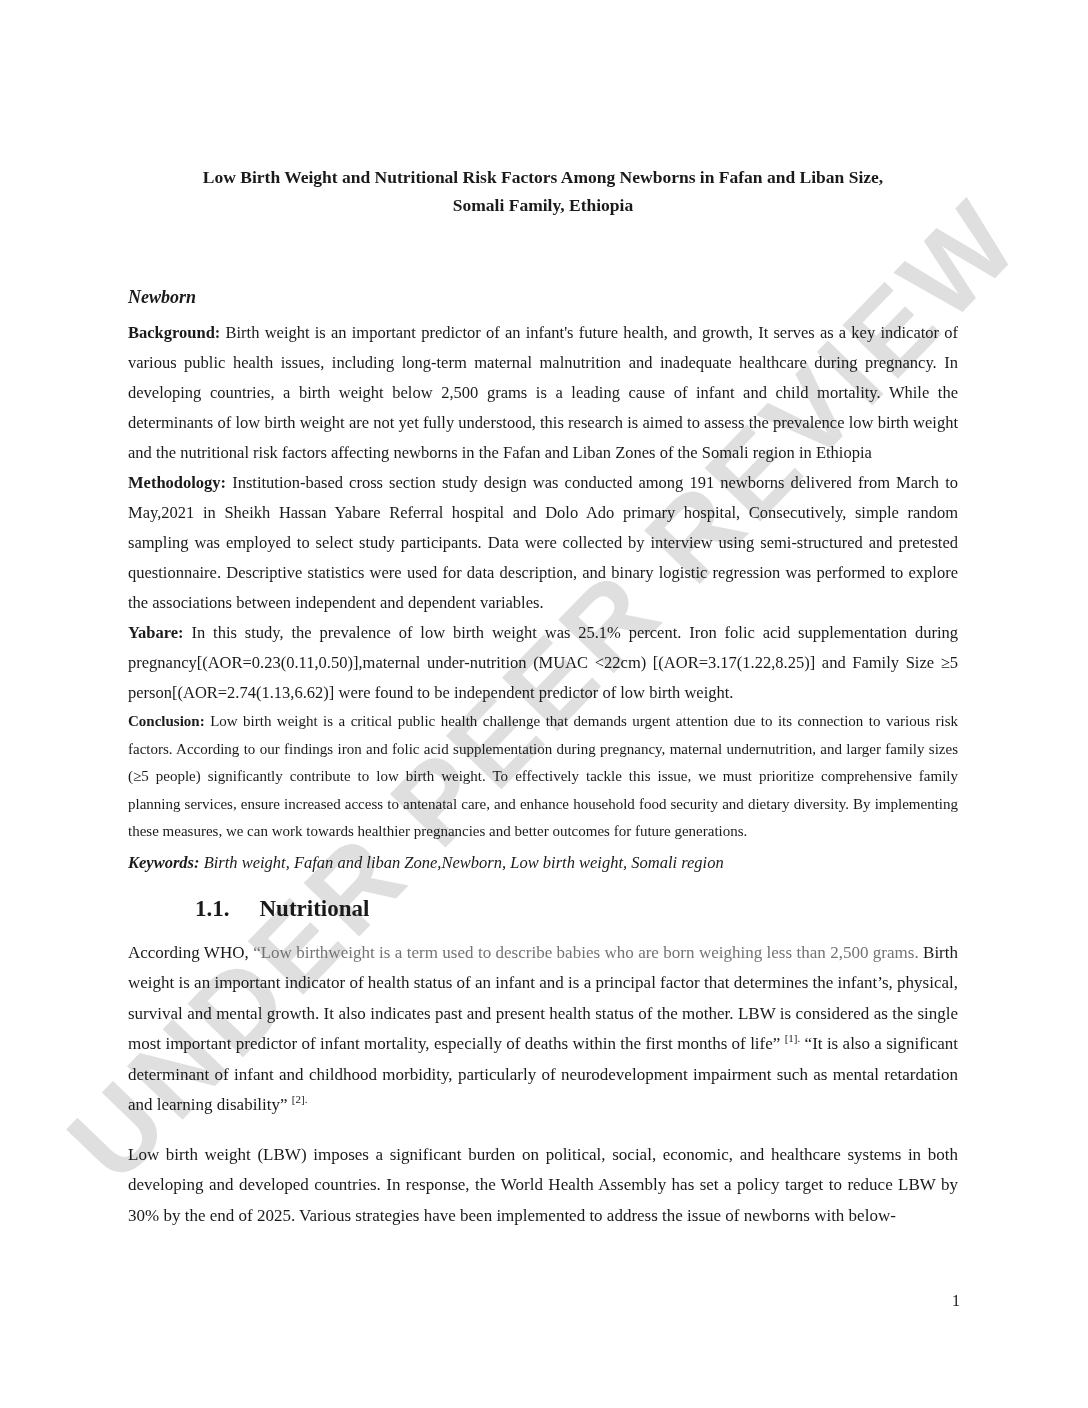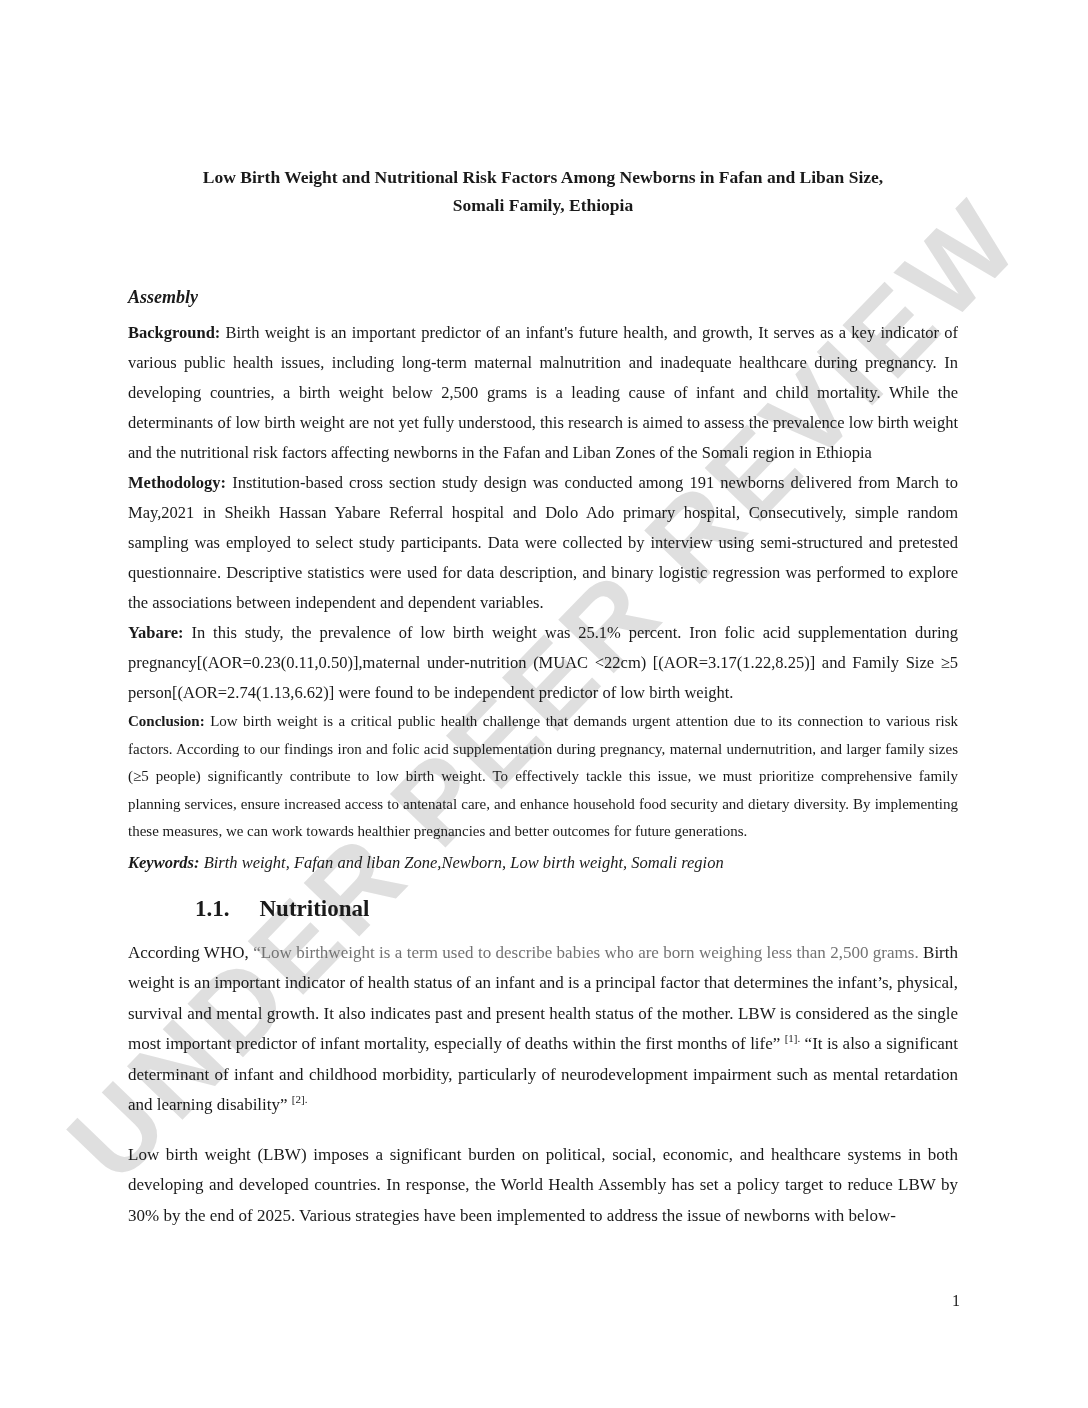--- a/index.html
+++ b/index.html
@@ -101,21 +101,21 @@
 
   <div class="watermark">UNDER PEER REVIEW</div>
 
   <div class="content">
 
     <div class="title">
       <span>Low Birth Weight and Nutritional Risk Factors Among Newborns in Fafan and Liban Size,</span><br>
       <span>Somali Family, Ethiopia</span>
     </div>
 
-    <div class="abstract-heading">Assembly</div>
+    <div class="abstract-heading">Newborn</div>
 
     <p class="abs-para">
       <span class="lbl">Background:</span>
       <span>Birth weight is an important predictor of an infant's future health, and growth, It serves as a key indicator of various public health issues, including long-term maternal malnutrition and inadequate healthcare during pregnancy. In developing countries, a birth weight below 2,500 grams is a leading cause of infant and child mortality. While the determinants of low birth weight are not yet fully understood, this research is aimed to assess the prevalence low birth weight and the nutritional risk factors affecting newborns in the Fafan and Liban Zones of the Somali region in Ethiopia</span>
     </p>
 
     <p class="abs-para">
       <span class="lbl">Methodology:</span>
       <span>Institution-based cross section study design was conducted among 191 newborns delivered from March to May,2021 in Sheikh Hassan Yabare Referral hospital and Dolo Ado primary hospital, Consecutively, simple random sampling was employed to select study participants. Data were collected by interview using semi-structured and pretested questionnaire. Descriptive statistics were used for data description, and binary logistic regression was performed to explore the associations between independent and dependent variables.</span>
     </p>

